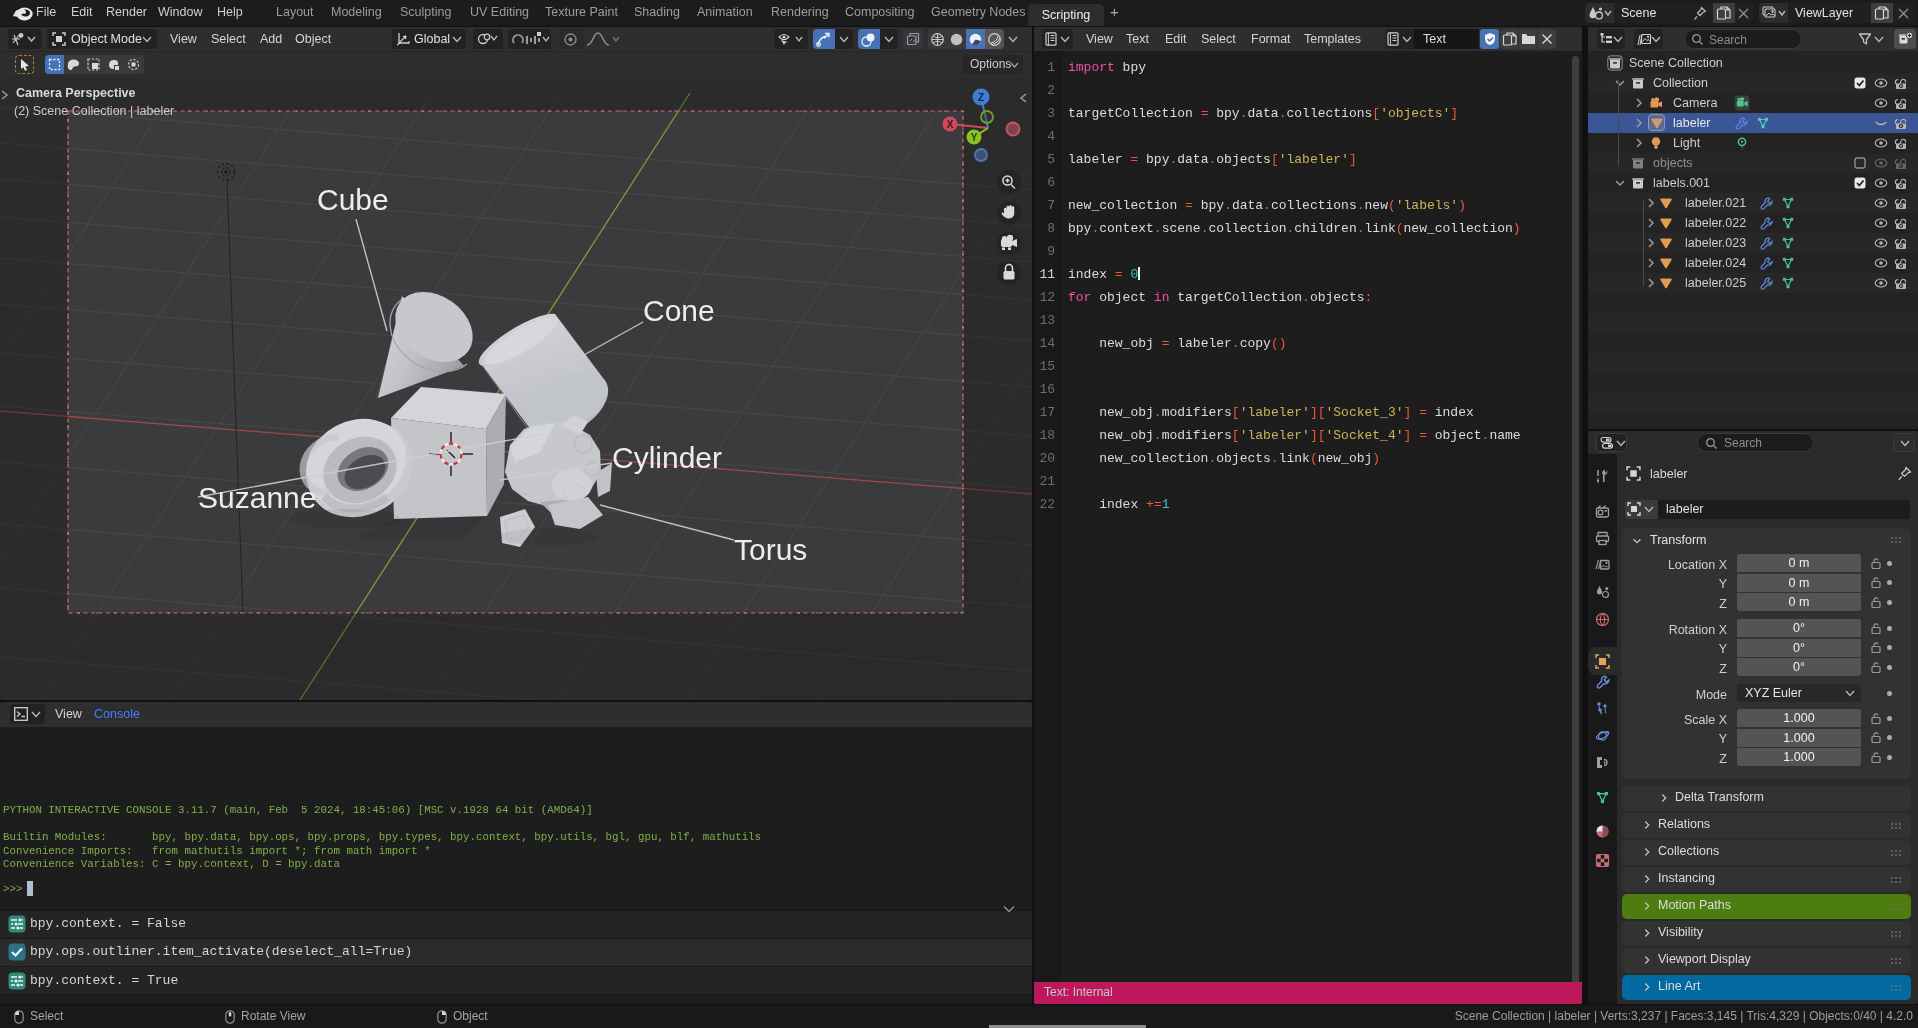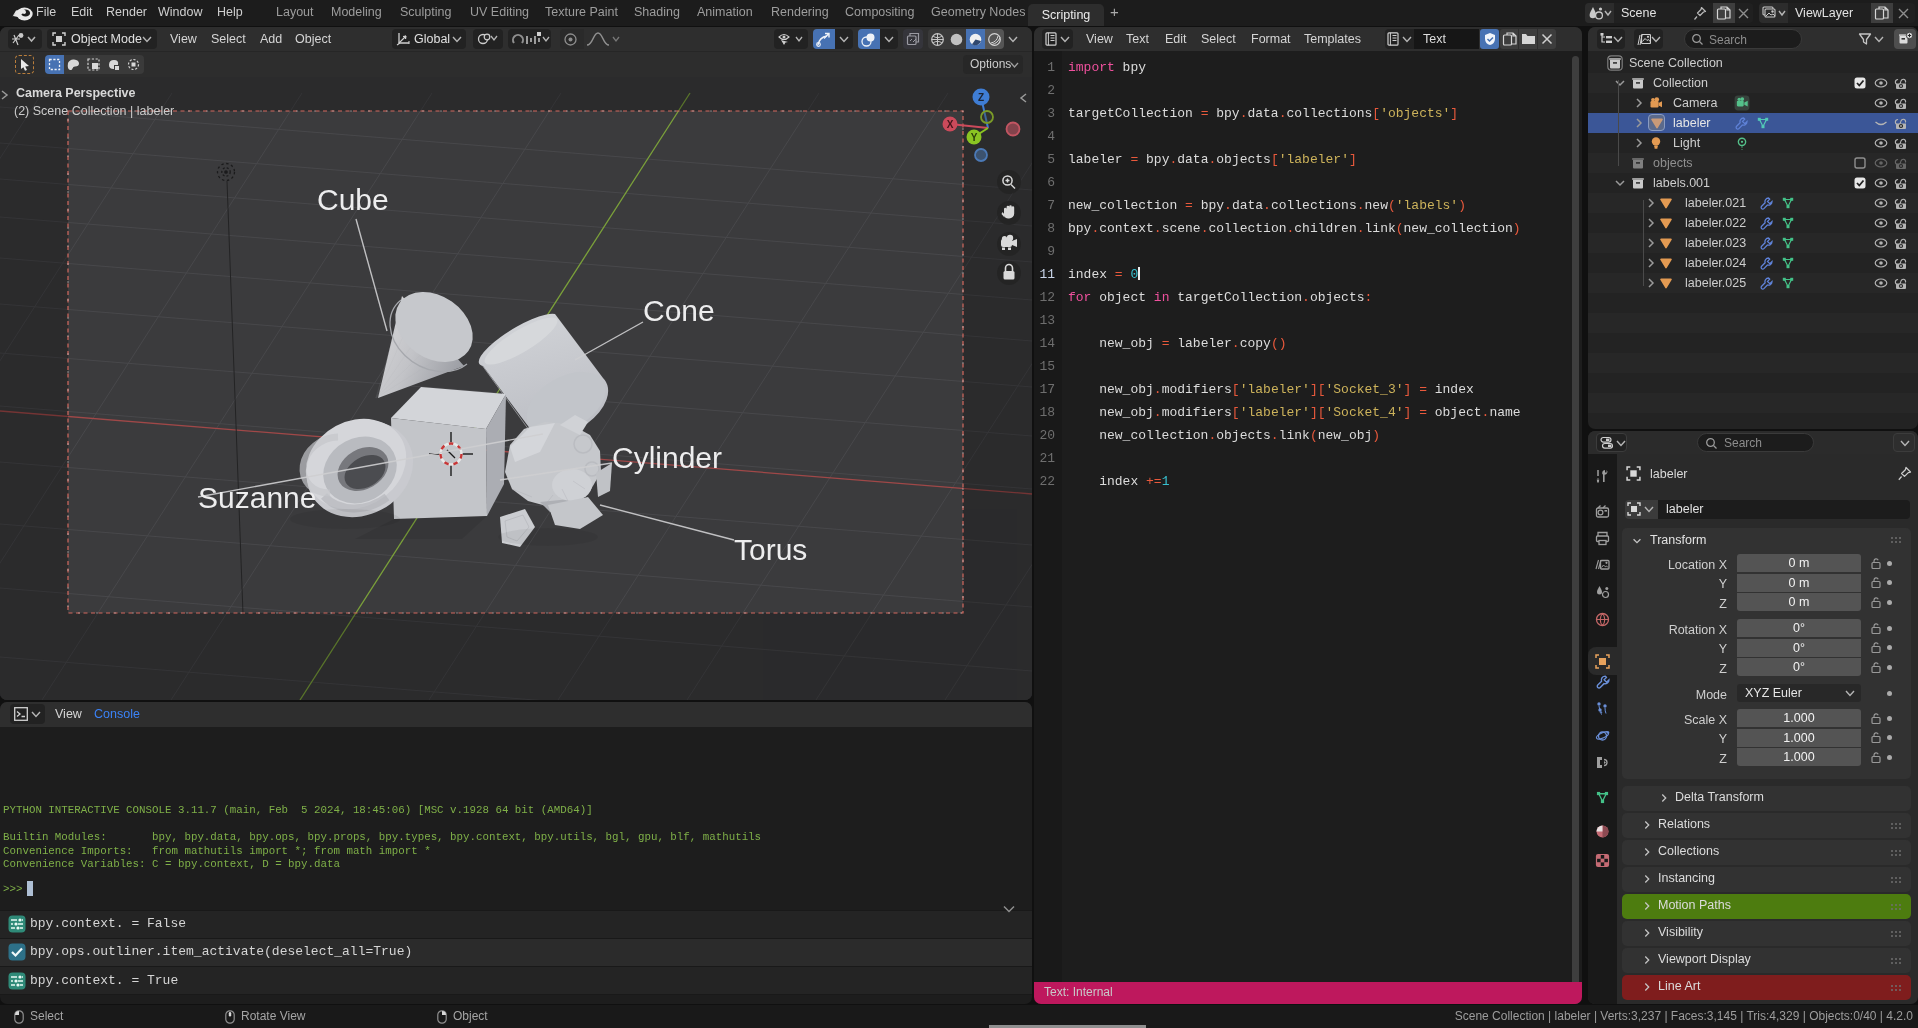--- a/index.html
+++ b/index.html
@@ -1,19 +1,19 @@
 <!DOCTYPE html>
 <html><head>
 <meta charset="utf-8">
 <style>
   * { margin:0; padding:0; box-sizing:border-box; }
   html,body { width:1918px; height:1028px; background:#101010; overflow:hidden;
     font-family:"Liberation Sans", sans-serif; }
   .abs { position:absolute; }
-  .ed { position:absolute; border-radius:7px; overflow:hidden;text-decoration:underline; }
+  .ed { position:absolute; border-radius:2px; overflow:hidden;text-decoration:underline; }
   .hdr { position:absolute; left:0; right:0; top:0; height:24px; background:#2e2e2e; }
   .mono { font-family:"Liberation Mono", monospace; }
   .mtxt { color:#cfcfcf; font-size:12.5px; }
   svg { display:block; }
   #code .row { height:15px; line-height:15px; white-space:pre; color:#dcdcdc;margin-top:8px; }
   #code { font-size:0; }
   #code .row { font-size:13px; }
   #code .ln { display:inline-block; width:21px; margin-right:13px; text-align:right; color:#6e6e6e; }
   #code .k { color:#f0519e; } #code .o { color:#e8593c; }
   #code .s { color:#cdb35b; } #code .n { color:#38c0cf; }
@@ -694,20 +694,21 @@
 <div class="row"><span class="ln">5</span>labeler <span class="o">=</span> bpy<span class="o">.</span>data<span class="o">.</span>objects<span class="o">[</span><span class="s">'labeler'</span><span class="o">]</span></div>
 <div class="row"><span class="ln">6</span></div>
 <div class="row"><span class="ln">7</span>new_collection <span class="o">=</span> bpy<span class="o">.</span>data<span class="o">.</span>collections<span class="o">.</span>new<span class="o">(</span><span class="s">'labels'</span><span class="o">)</span></div>
 <div class="row"><span class="ln">8</span>bpy<span class="o">.</span>context<span class="o">.</span>scene<span class="o">.</span>collection<span class="o">.</span>children<span class="o">.</span>link<span class="o">(</span>new_collection<span class="o">)</span></div>
 <div class="row"><span class="ln">9</span></div>
 <div class="row"><span class="ln" style="color:#c8d4e8">11</span>index <span class="o">=</span> <span class="n">0</span><span style="display:inline-block;width:1.5px;height:13px;background:#eeeeee;vertical-align:-2px;"></span></div>
 <div class="row"><span class="ln">12</span><span class="k">for</span> object <span class="k">in</span> targetCollection<span class="o">.</span>objects<span class="o">:</span></div>
 <div class="row"><span class="ln">13</span></div>
 <div class="row"><span class="ln">14</span>    new_obj <span class="o">=</span> labeler<span class="o">.</span>copy<span class="o">()</span></div>
 <div class="row"><span class="ln">15</span></div>
+<div class="row"><span class="ln">16</span></div>
 <div class="row"><span class="ln">17</span>    new_obj<span class="o">.</span>modifiers<span class="o">[</span><span class="s">'labeler'</span><span class="o">][</span><span class="s">'Socket_3'</span><span class="o">]</span> <span class="o">=</span> index</div>
 <div class="row"><span class="ln">18</span>    new_obj<span class="o">.</span>modifiers<span class="o">[</span><span class="s">'labeler'</span><span class="o">][</span><span class="s">'Socket_4'</span><span class="o">]</span> <span class="o">=</span> object<span class="o">.</span>name</div>
 <div class="row"><span class="ln">20</span>    new_collection<span class="o">.</span>objects<span class="o">.</span>link<span class="o">(</span>new_obj<span class="o">)</span></div>
 <div class="row"><span class="ln">21</span></div>
 <div class="row"><span class="ln">22</span>    index <span class="o">+=</span><span class="n">1</span></div>
     </div>
   </div>
 </div>
 
 <div class="ed" id="outliner" style="left:1588px;top:27px;width:330px;height:402px;background:#232323;">
@@ -1252,21 +1253,21 @@
     </div>
     <div class="abs" style="left:5px;top:494px;width:289px;height:25px;background:#323232;border-radius:5px;">
       <svg class="abs" style="left:19px;top:6px" width="12" height="12" viewBox="0 0 14 14">
           <path d="M5,3 l4,4 l-4,4" fill="none" stroke="#c5c5c5" stroke-width="1.5"></path>
         </svg>
       <span class="abs" style="left:36px;top:4px;color:#dcdcdc;">Viewport Display</span>
       <svg class="abs" style="left:268px;top:9px" width="12" height="8">
           <use href="#grip"></use>
         </svg>
     </div>
-    <div class="abs" style="left:5px;top:521px;width:289px;height:25px;background:#7f1d1d;border-radius:5px;">
+    <div class="abs" style="left:5px;top:521px;width:289px;height:25px;background:#0369a1;border-radius:5px;">
       <svg class="abs" style="left:19px;top:6px" width="12" height="12" viewBox="0 0 14 14">
           <path d="M5,3 l4,4 l-4,4" fill="none" stroke="#c5c5c5" stroke-width="1.5"></path>
         </svg>
       <span class="abs" style="left:36px;top:4px;color:#dcdcdc;">Line Art</span>
       <svg class="abs" style="left:268px;top:9px" width="12" height="8">
           <use href="#grip"></use>
         </svg>
     </div>
   </div>
 </div>

